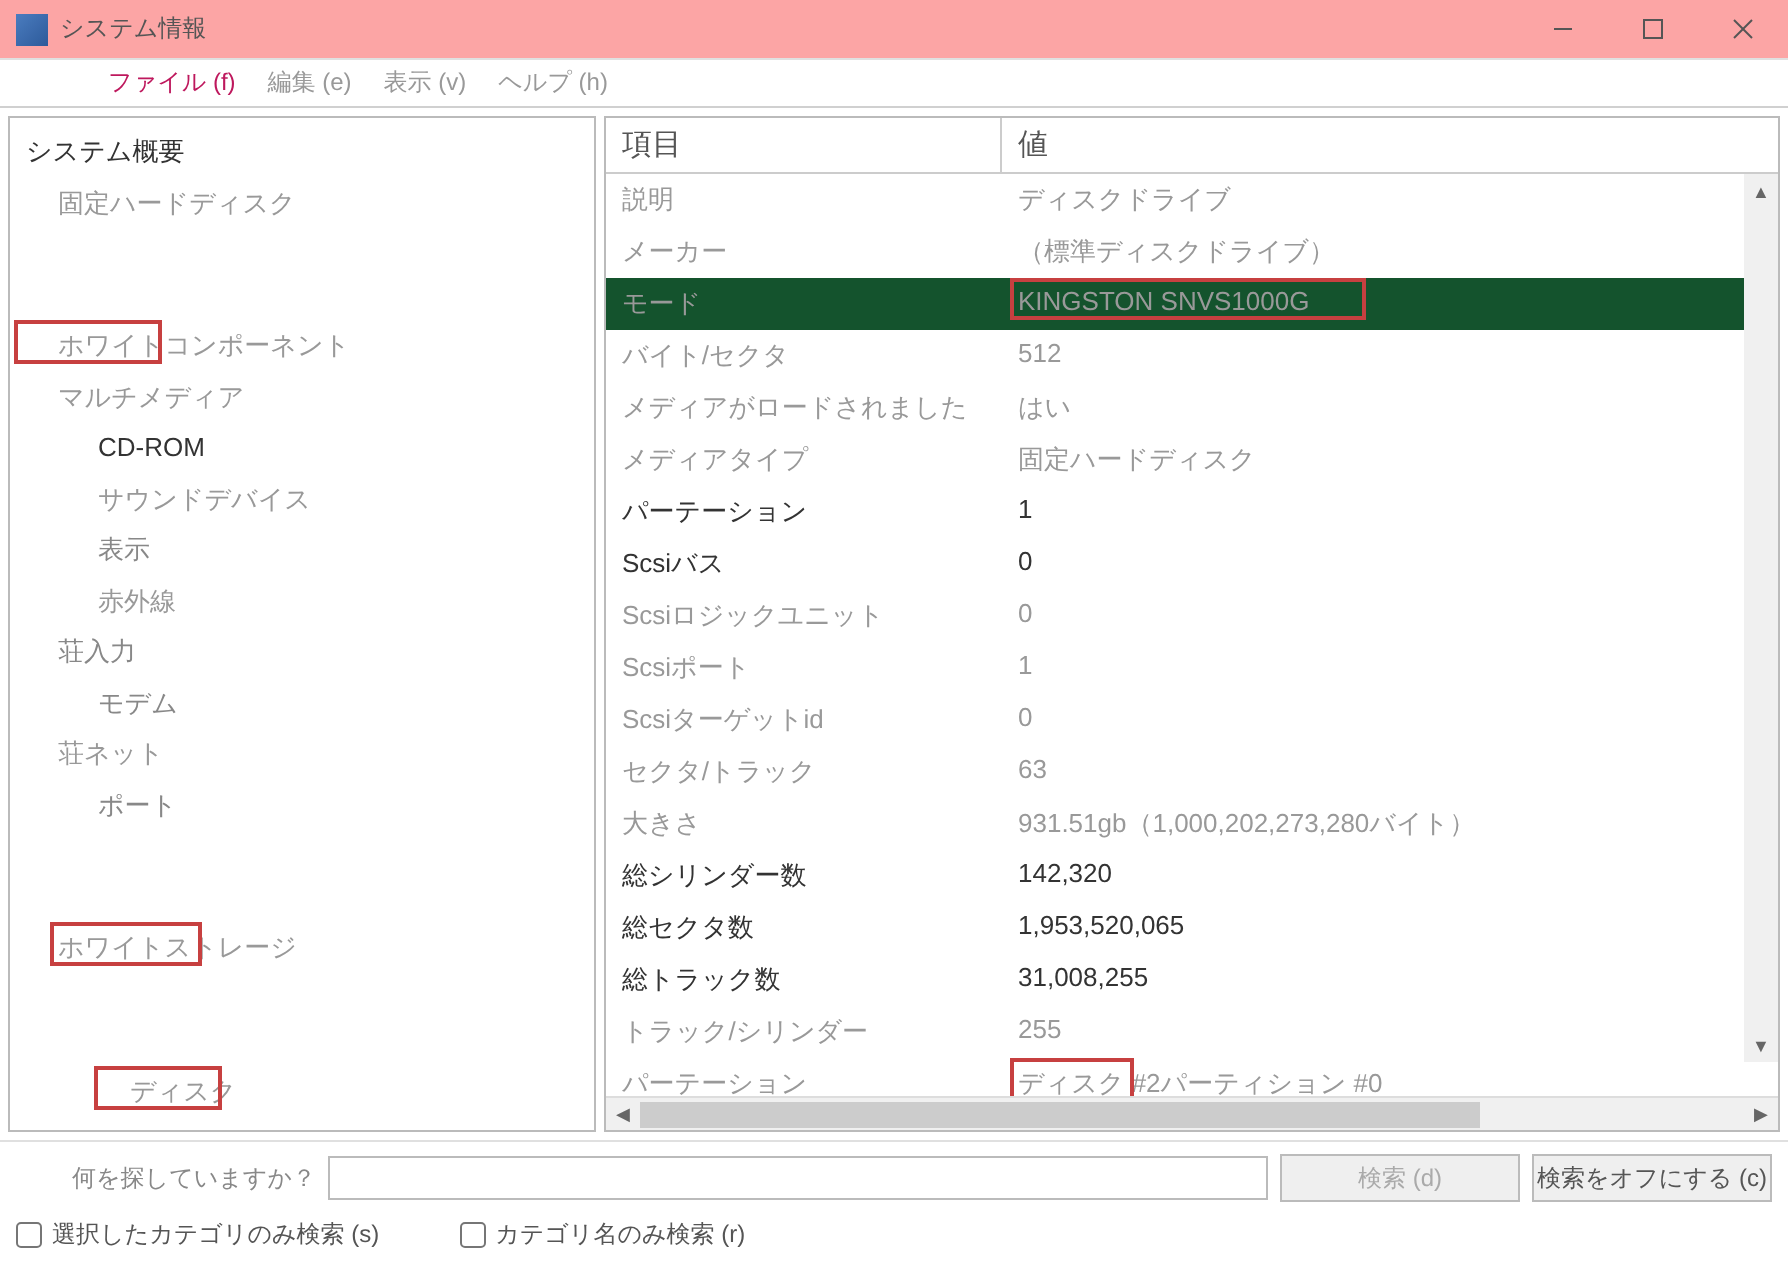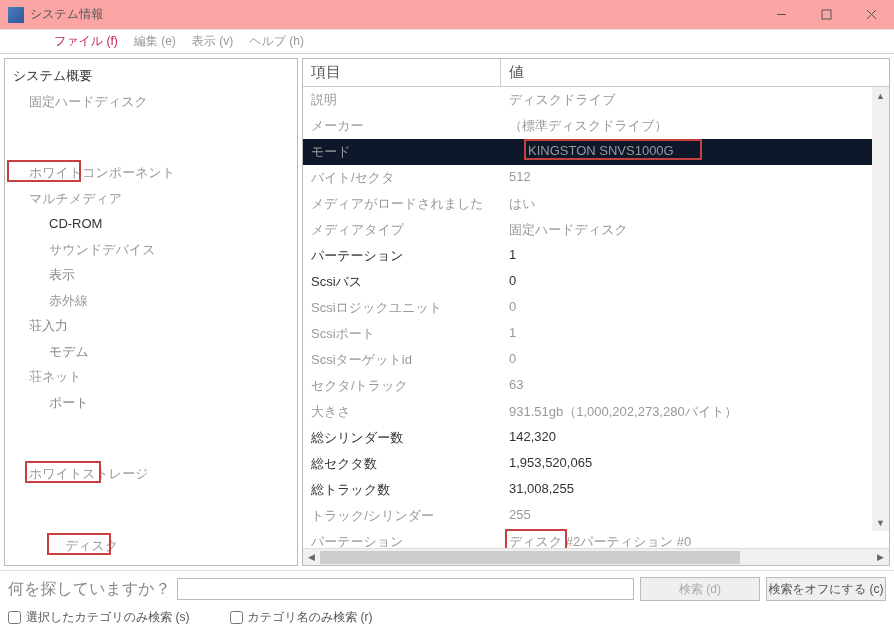--- a/index.html
+++ b/index.html
@@ -92,21 +92,21 @@
 .detail-header .col {
   padding: 4px 8px;
   font-size: 15px;
   color:#555;
   font-weight: 400;
 }
 .col1 { width: 198px; border-right:1px solid #ccc; }
 .col2 { flex:1; }
 .detail-body { flex:1; overflow:auto; position:relative; }
 .row { display:flex; padding: 2px 0; font-size:13px; }
-.row.alt { background:#0f172a;gap:19px; }
+.row.alt { background:#14532d; }
 .row .c1 { width:198px; padding:2px 8px; }
 .row .c2 { flex:1; padding:2px 8px; position:relative; }
 .faded-row { color:#999; }
 .row .hl-box-1 { position:absolute; left:4px; top:-2px; width:178px; height:21px; border:2px solid #c74040; pointer-events:none; }
 .row .hl-box-2 { position:absolute; left:4px; top:-2px; width:62px; height:21px; border:2px solid #c74040; pointer-events:none; }
 .vscroll {
   position:absolute; right:0; top:0; bottom:17px; width:17px;
   background:#f0f0f0;
 }
 .vscroll .arrow { position:absolute; width:17px; height:17px; display:flex;align-items:center;justify-content:center; color:#666; font-size:9px;}
@@ -120,21 +120,21 @@
 .hscroll .h-track { flex:1; position:relative; height:17px; }
 .hscroll .h-thumb { position:absolute; left:0; top:2px; height:13px; width:420px; background:#ccc; }
 .footer {
   padding: 6px 8px;
   border-top: 1px solid #e0e0e0;
   display:flex;
   flex-direction:column;
   gap:6px;
 }
 .search-row { display:flex; align-items:center; gap:6px; }
-.search-row .lbl { color:#888; font-size:16px; }
+.search-row .lbl { color:#888; font-size:12px;margin-left:28px; }
 .search-row input {
   flex:1; height:22px; border:1px solid #bbb; padding:0 4px; font-size:12px;
 }
 .search-row button {
   width: 120px; height:24px; font-size:12px; background:#efefef; border:1px solid #bbb; color:#555;
 }
 .search-row button.disabled { color:#aaa; }
 .check-row { display:flex; gap:40px; align-items:flex-end; margin-top:2px; }
 .check-row label { display:flex; align-items:center; gap:5px; color:#555; font-size:12px; }
 .check-row input[type=checkbox]{ width:13px; height:13px; }

